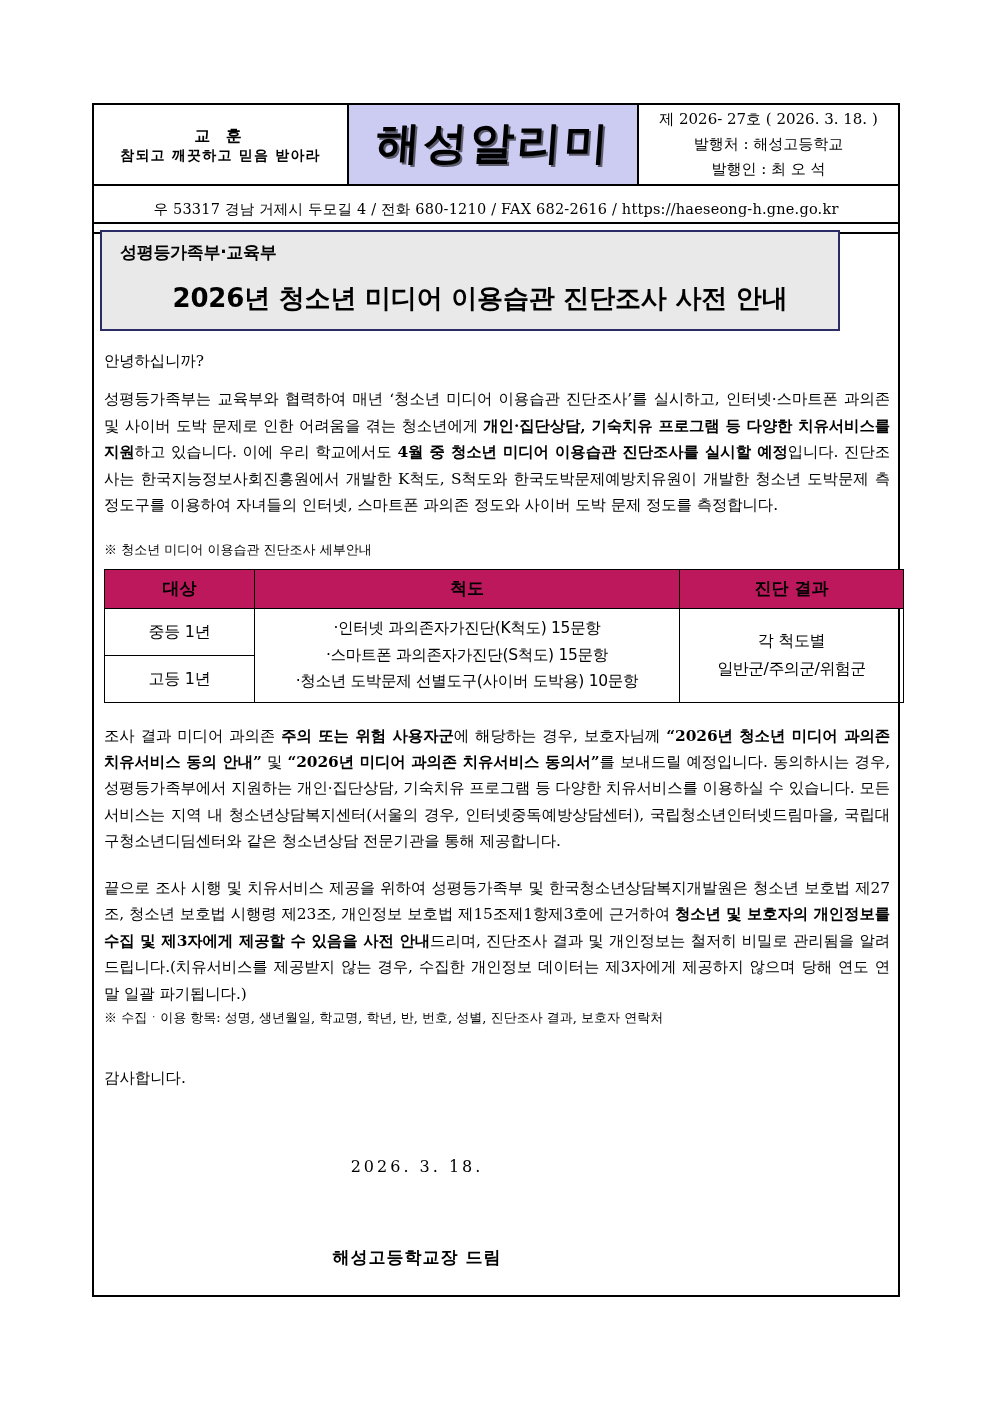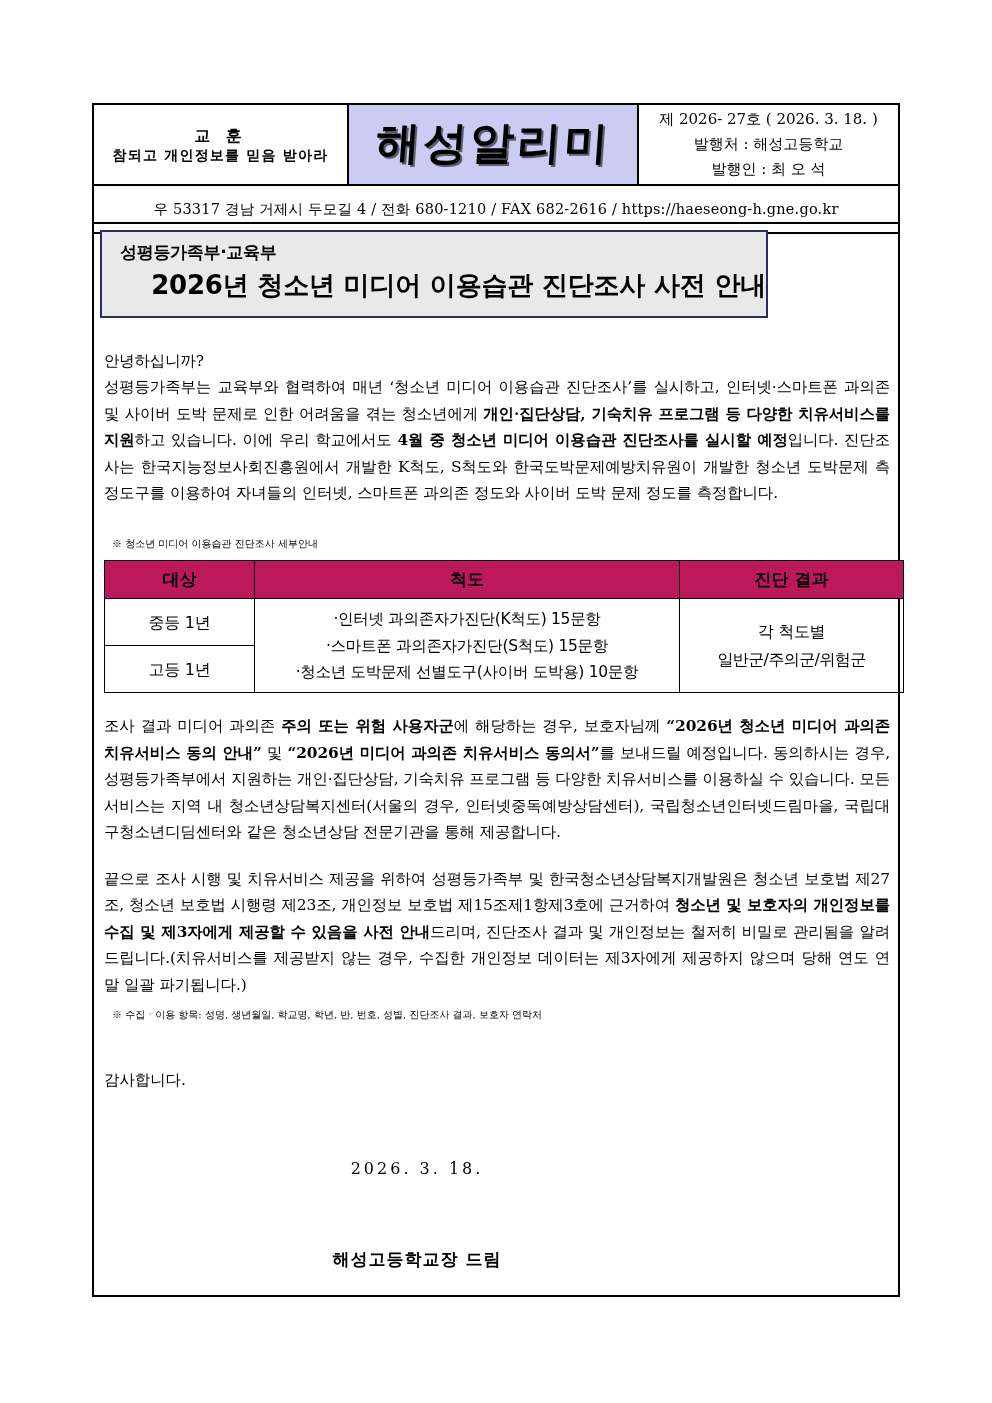--- a/index.html
+++ b/index.html
@@ -116,69 +116,69 @@
     height: 1075px;
     box-sizing: border-box;
     border: 2px solid #000;
   }
 
   
   .titlebox {
     position: absolute;
     left: 100px;
     top: 230px;
-    width: 668px;
+    width: 740px;
     box-sizing: border-box;
     background: #e9e9e9;
     border: 2px solid #2b2b66;
     padding: 9px 0 13px 0;
   }
   .title-agency {
     font-family: "DejaVu Sans", "Liberation Sans", sans-serif;
     font-weight: bold;
     font-size: 17px;
     padding-left: 18px;
     letter-spacing: -0.3px;
   }
   .title-main {
     font-family: "DejaVu Sans", "Liberation Sans", sans-serif;
     font-weight: bold;
     font-size: 26px;
-    text-align: right;
+    text-align: center;
     letter-spacing: -0.2px;
-    margin-top: 4px;
+    margin-top: 17px;
     padding-left: 20px;
   }
 
   
   .content {
     position: absolute;
     left: 104px;
     top: 348px;
     width: 786px;
     font-family: "DejaVu Serif", "Liberation Serif", serif;
     font-size: 15.4px;
     line-height: 1.72;
     color: #000;
   }
   .para {
     text-align: justify;
     text-justify: inter-character;
     margin: 0;
     letter-spacing: -0.1px;
   }
-  .para + .para { margin-top: 0; }
+  .para + .para { margin-top: 12px; }
   .spacer-md { height: 20px; }
   .spacer-lg { height: 30px; }
   b, .bold { font-weight: bold; }
 
   .note-line {
     font-family: "DejaVu Serif", "Liberation Serif", serif;
-    font-size: 10px;
-    margin: 8px;
+    font-size: 13px;
+    margin: 0;
   }
 
   
   table.detail {
     border-collapse: collapse;
     width: 784px;
     margin-top: 8px;
     font-family: "DejaVu Sans", "Liberation Sans", sans-serif;
     table-layout: fixed;
   }
@@ -225,21 +225,21 @@
   }
 </style>
 </head>
 <body>
 
 <div class="page">
 
   <div class="masthead">
     <div class="mh-motto">
       <div class="mh-motto-title">교 훈</div>
-      <div class="mh-motto-sub">참되고 개인정보를 믿음 받아라</div>
+      <div class="mh-motto-sub">참되고 깨끗하고 믿음 받아라</div>
     </div>
     <div class="mh-logo">
       <div class="mh-logo-text">해성알리미</div>
     </div>
     <div class="mh-issue">
       <div>제 2026- 27호 ( 2026. 3. 18. )</div>
       <div>발행처 : 해성고등학교</div>
       <div>발행인 : 최 오 석</div>
     </div>
   </div>

